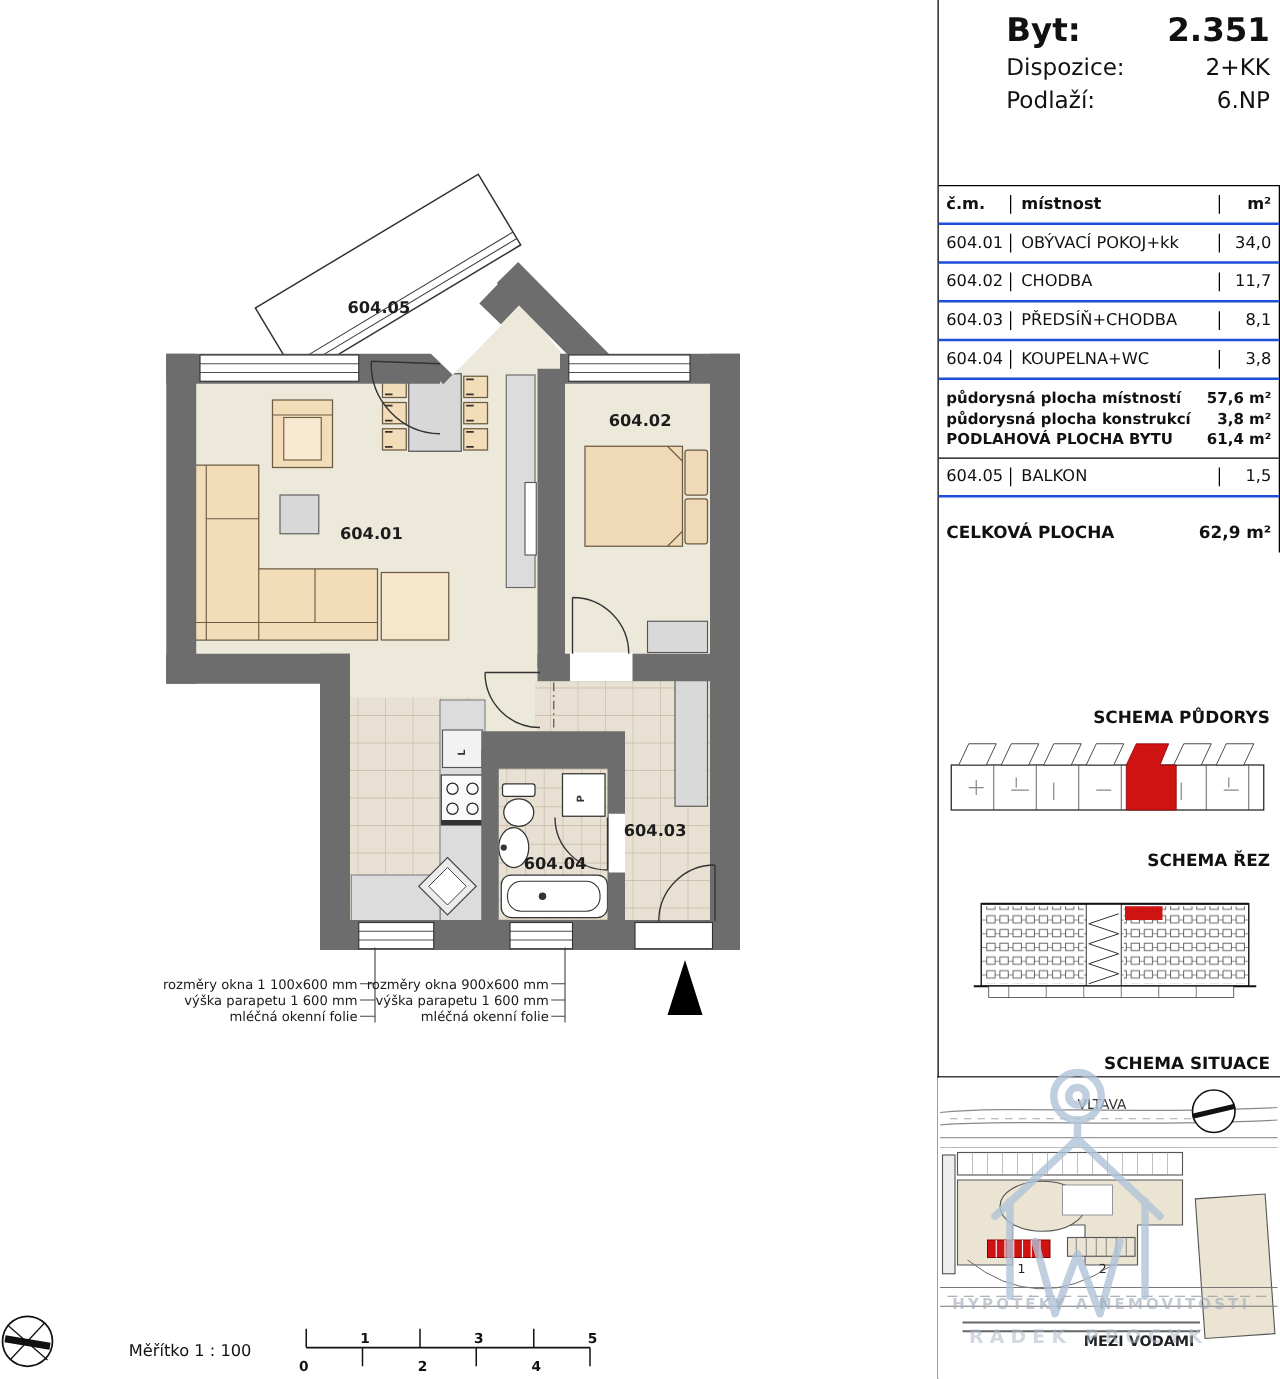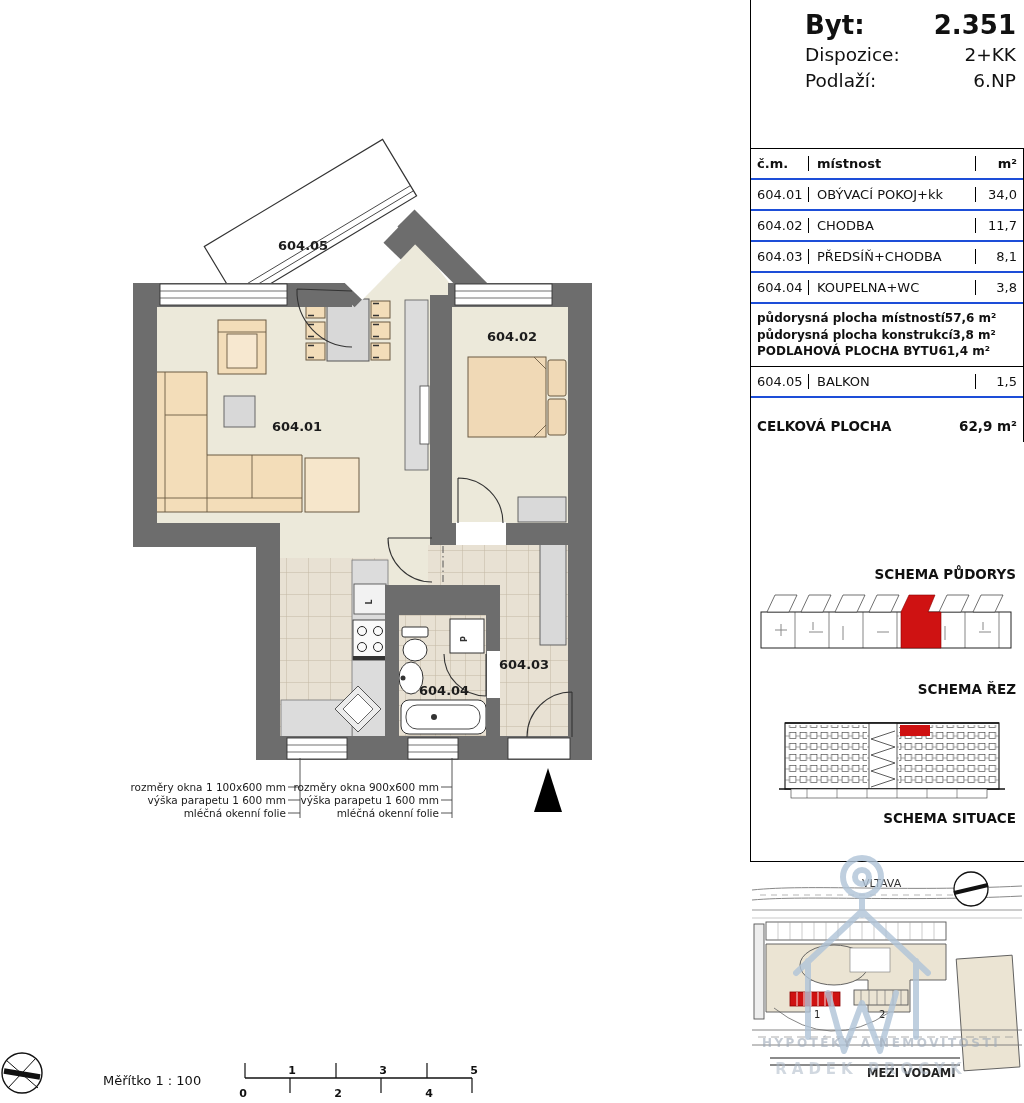--- a/index.html
+++ b/index.html
@@ -13,21 +13,21 @@
   .hdr{height:148px;box-sizing:border-box;padding:10px 8px 0 54px;}
   .hdr-r1{display:flex;justify-content:space-between;font-size:26px;font-weight:700;line-height:30px;}
   .hdr-r2{display:flex;justify-content:space-between;font-size:18.5px;margin-top:3px;line-height:23px;}
   .tbl{border-top:1.5px solid #000;border-right:1px solid #000;box-sizing:border-box;}
   .trow{display:flex;height:31px;border-bottom:2px solid #1d4ed8;align-items:center;font-size:13px;box-sizing:border-box;}
   .trow.th{font-weight:700;}
   .c1{width:58px;display:flex;align-items:center;padding-left:6px;border-right:1px solid #000;box-sizing:border-box;}
   .c2{flex:1;display:flex;align-items:center;padding-left:8px;border-right:1px solid #000;box-sizing:border-box;}
   .c3{width:47px;display:flex;align-items:center;justify-content:flex-end;padding-right:6px;box-sizing:border-box;}
   .sum{border-bottom:1px solid #000;padding:6px 6px;font-weight:700;font-size:12px;}
-  .sline{display:flex;justify-content:flex-start;line-height:16.5px;white-space:nowrap;}
+  .sline{display:flex;justify-content:space-between;line-height:16.5px;white-space:nowrap;}
   .total{display:flex;justify-content:space-between;align-items:center;height:31px;
          font-weight:700;font-size:13.5px;padding:0 6px;box-sizing:border-box;margin-top:13px;}
   .sch-label{position:absolute;right:8px;font-size:13.5px;font-weight:700;white-space:nowrap;}
   .sch-pudorys-svg{position:absolute;left:4px;top:582px;}
   .sch-rez-svg{position:absolute;left:26px;top:697px;}
   .situace-box{position:absolute;top:861px;left:-1px;right:0;border-top:1.5px solid #000;}
   
   .wm-logo{position:absolute;left:740px;top:845px;pointer-events:none;z-index:5;}
   .wm1{position:absolute;left:738px;top:1036px;width:286px;text-align:center;z-index:6;
        font-size:12px;font-weight:700;letter-spacing:2.5px;color:rgba(158,170,184,.62);pointer-events:none;white-space:nowrap;}
@@ -324,21 +324,21 @@
       <rect x="122" y="28" width="98" height="62" fill="url(#wp)"></rect>
       <rect x="92" y="26" width="28" height="66" fill="#fff" stroke="#333" stroke-width="0.8"></rect>
       <polyline points="94,90 118,82 94,74 118,66 94,58 118,50 94,42 118,34" fill="none" stroke="#333" stroke-width="0.8"></polyline>
       <rect x="123" y="28" width="30" height="11" fill="#cf1212"></rect>
       <line x1="8" y1="26" x2="222" y2="26" stroke="#111" stroke-width="1.5"></line>
       <line x1="2" y1="92" x2="228" y2="92" stroke="#111" stroke-width="1.5"></line>
       <rect x="14" y="92" width="196" height="9" fill="#fff" stroke="#333" stroke-width="0.6"></rect>
       <path d="M30,92v9 M60,92v9 M90,92v9 M120,92v9 M150,92v9 M180,92v9" stroke="#333" stroke-width="0.5"></path>
     </svg>
 
-    <div class="sch-label" style="top:810px">SCHEMA SITUACE</div>
+    <div class="sch-label" style="top:843px">SCHEMA SITUACE</div>
     <div class="situace-box">
       <svg width="274" height="241" viewBox="0 0 274 241">
         <rect width="274" height="241" fill="#fff"></rect>
         <path d="M2,28 C60,22 150,30 272,24 M2,38 C60,33 150,40 272,34" stroke="#888" stroke-width="1" fill="none"></path>
         <path d="M10,33 H230" stroke="#999" stroke-width="0.7" stroke-dasharray="6 5"></path>
         <text class="maplbl" x="112" y="25">VLTAVA</text>
         <g>
           <circle cx="221" cy="27" r="17" fill="#fff" stroke="#111" stroke-width="1.3"></circle>
           <line x1="204" y1="31" x2="238" y2="23" stroke="#111" stroke-width="4"></line>
         </g>

